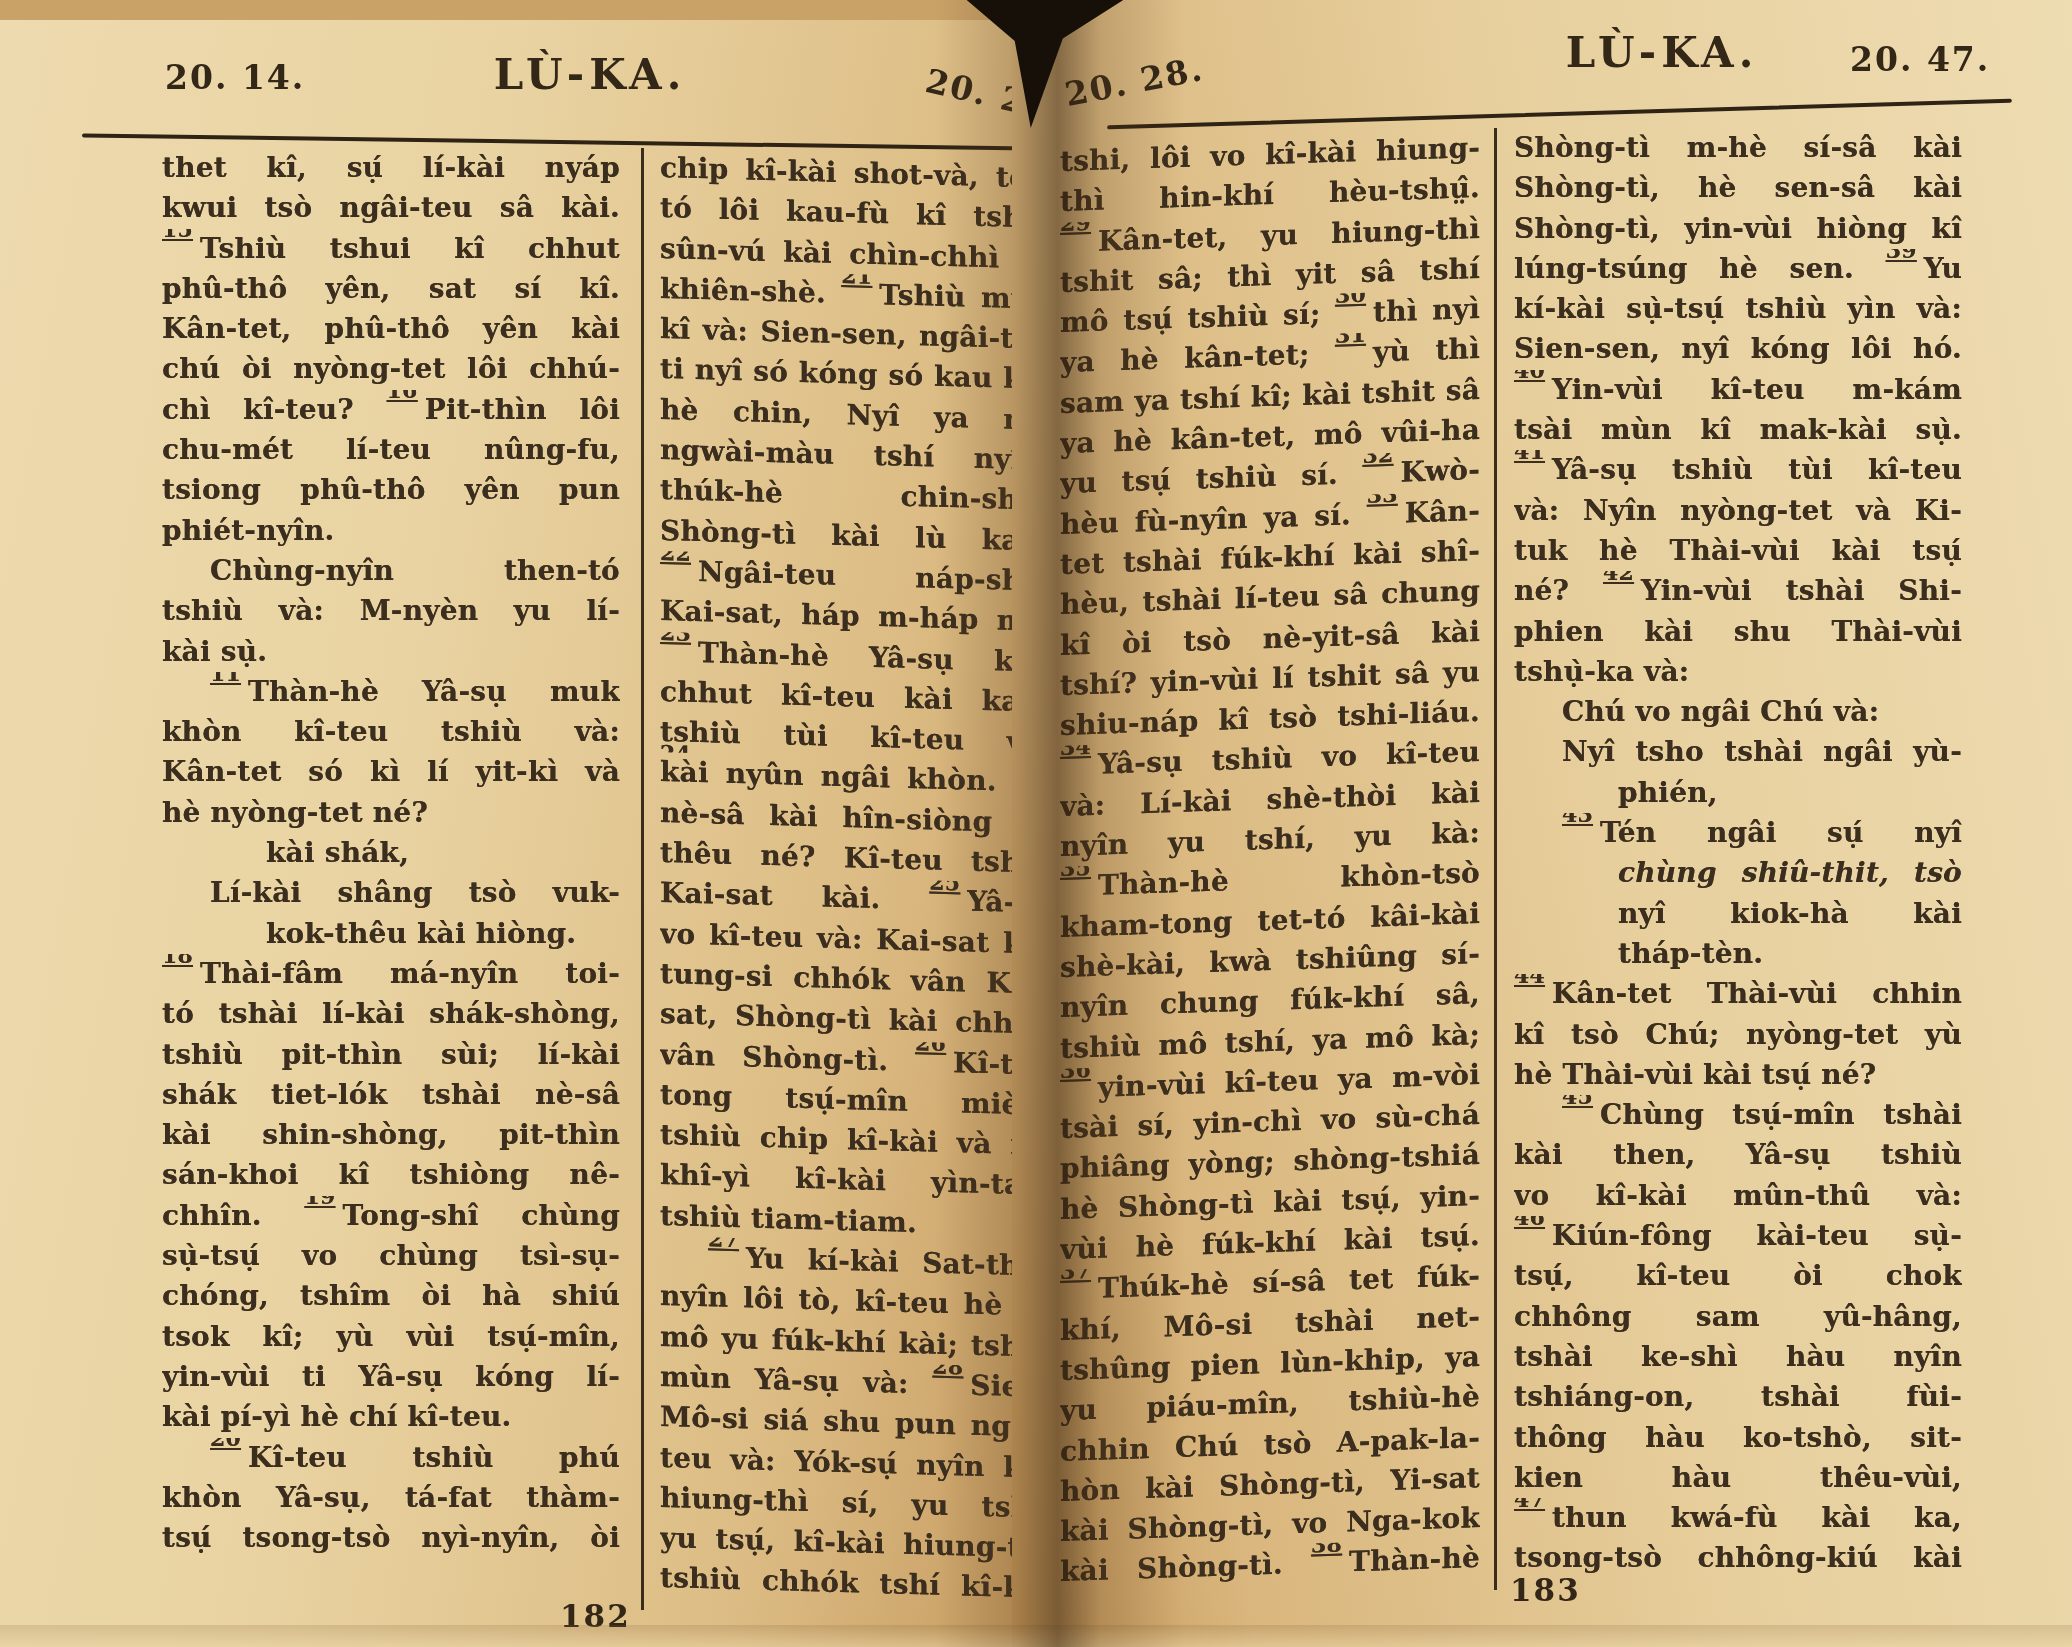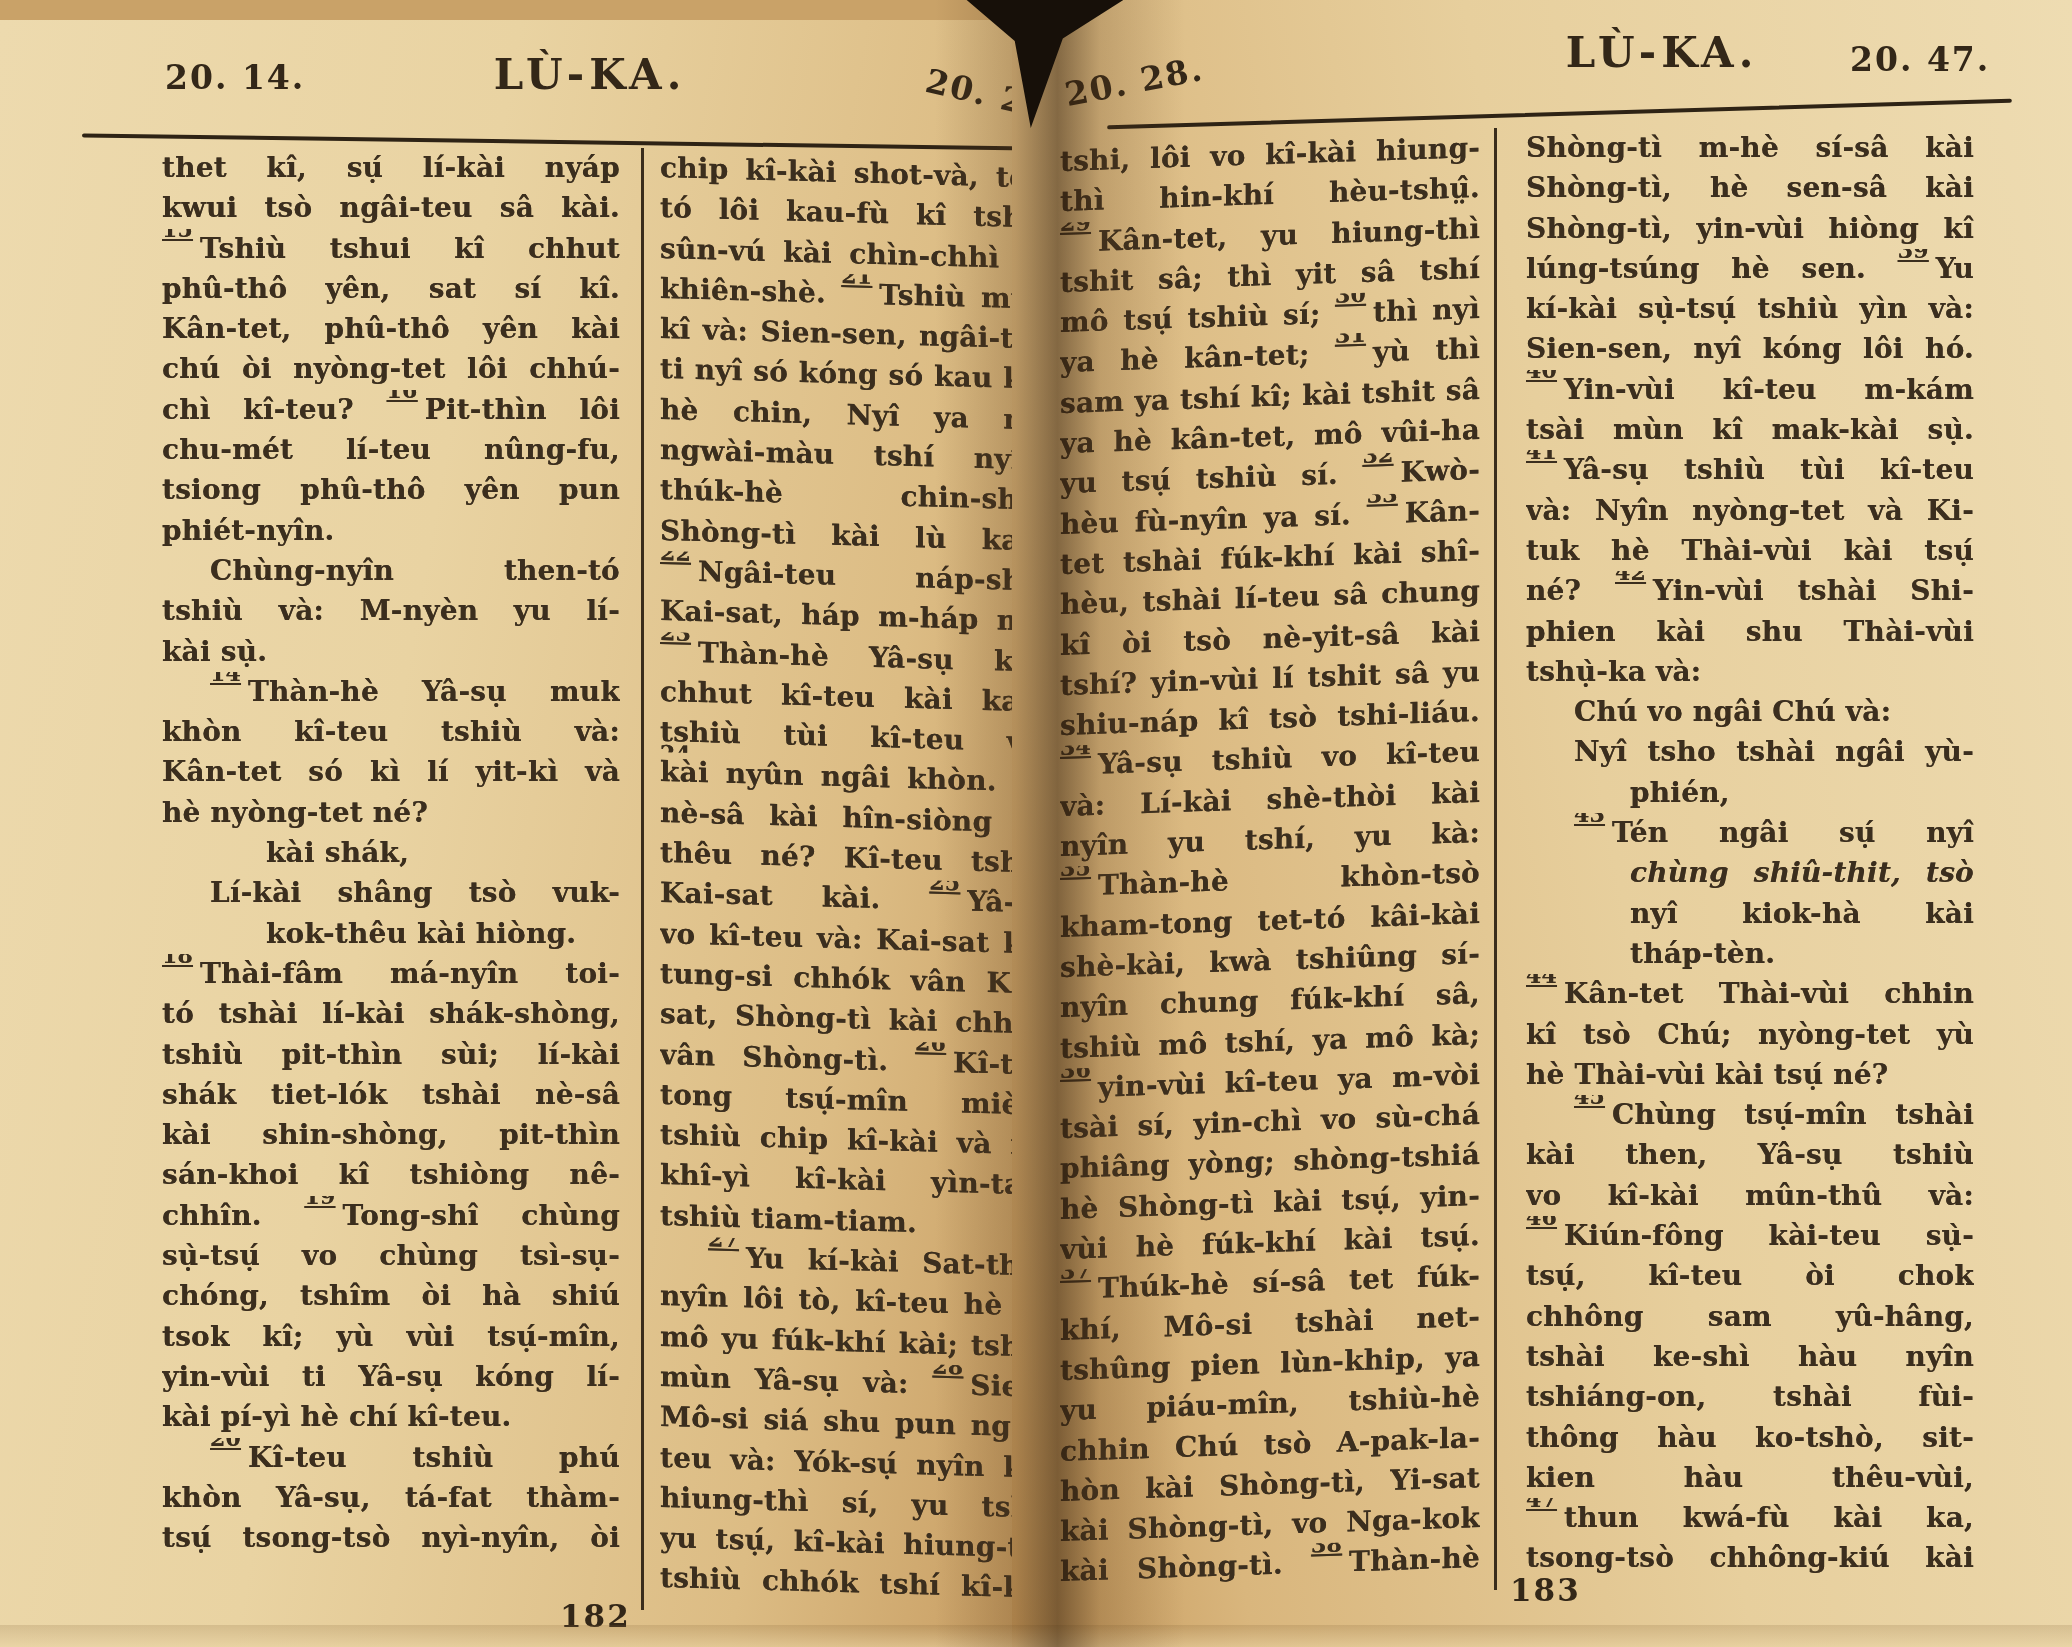--- a/index.html
+++ b/index.html
@@ -38,21 +38,21 @@
     font-size:28px;font-weight:bold;line-height:40.3px;height:40.3px;
     overflow:hidden;text-align:justify;text-align-last:justify;
     letter-spacing:.2px;text-shadow:0 0 .6px rgba(59,46,30,.75);
     white-space:normal;
   }
   .col .line.no-just{text-align-last:left;}
   .col sup{font-size:22px;line-height:0;position:relative;top:-10px;margin-right:7px;font-weight:bold;text-decoration:underline;}
   .page.left .c1{left:162px;width:458px;}
   .page.left .c2{left:660px;width:392px;transform:skewY(1.6deg);transform-origin:left top;}
   .page.right .c3{left:48px;width:420px;transform:skewY(-1.9deg);transform-origin:right top;}
-  .page.right .c4{left:502px;width:448px;margin-left:12px;}
+  .page.right .c4{left:502px;width:448px;}
   .pgnum{position:absolute;font-size:31px;font-weight:bold;color:#332718;letter-spacing:2px;}
   .page.left .pgnum{left:560px;top:1578px;}
   .page.right .pgnum{left:498px;top:1572px;}
   .gutter-shadow{
     position:absolute;left:935px;top:0;width:250px;height:1647px;z-index:5;pointer-events:none;
     background:linear-gradient(to right,
       rgba(96,64,28,0) 0%,rgba(90,58,24,.25) 32%,rgba(52,31,11,.52) 49%,
       rgba(90,58,24,.22) 66%,rgba(96,64,28,0) 100%);
   }
   .binding-notch{
@@ -82,21 +82,21 @@
         <div class="line">phû-thô yên, sat sí kî.</div>
         <div class="line">Kân-tet, phû-thô yên kài</div>
         <div class="line">chú òi nyòng-tet lôi chhú-</div>
         <div class="line">chì kî-teu? <sup>16</sup>Pit-thìn lôi</div>
         <div class="line">chu-mét lí-teu nûng-fu,</div>
         <div class="line">tsiong phû-thô yên pun</div>
         <div class="line no-just">phiét-nyîn.</div>
         <div class="line" style="padding-left: 48px;">Chùng-nyîn then-tó</div>
         <div class="line">tshiù và: M-nyèn yu lí-</div>
         <div class="line no-just">kài sụ̀.</div>
-        <div class="line" style="padding-left: 48px;"><sup>14</sup>Thàn-hè Yâ-sụ muk</div>
+        <div class="line" style="padding-left: 48px;"><sup>11</sup>Thàn-hè Yâ-sụ muk</div>
         <div class="line">khòn kî-teu tshiù và:</div>
         <div class="line">Kân-tet só kì lí yit-kì và</div>
         <div class="line no-just">hè nyòng-tet né?</div>
         <div class="line no-just" style="padding-left: 104px;">kài shák,</div>
         <div class="line" style="padding-left: 48px;">Lí-kài shâng tsò vuk-</div>
         <div class="line no-just" style="padding-left: 104px;">kok-thêu kài hiòng.</div>
         <div class="line"><sup>18</sup>Thài-fâm má-nyîn toi-</div>
         <div class="line">tó tshài lí-kài shák-shòng,</div>
         <div class="line">tshiù pit-thìn sùi; lí-kài</div>
         <div class="line">shák tiet-lók tshài nè-sâ</div>

